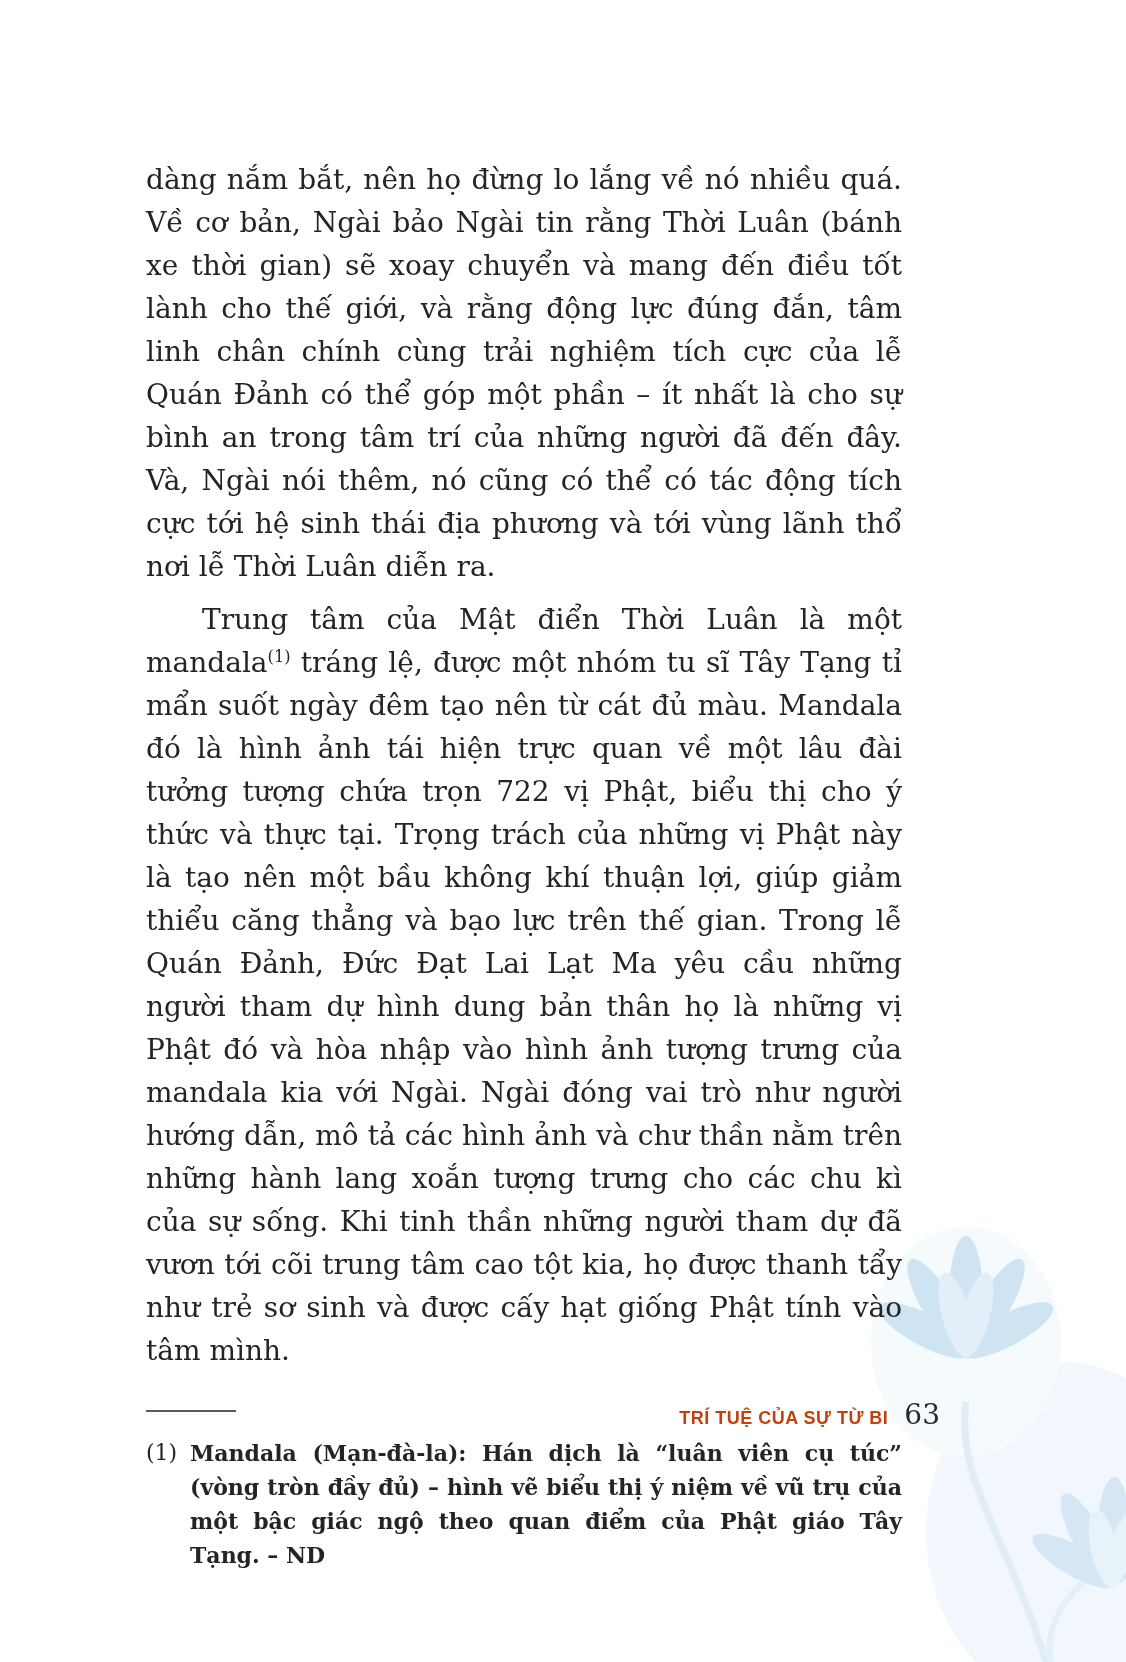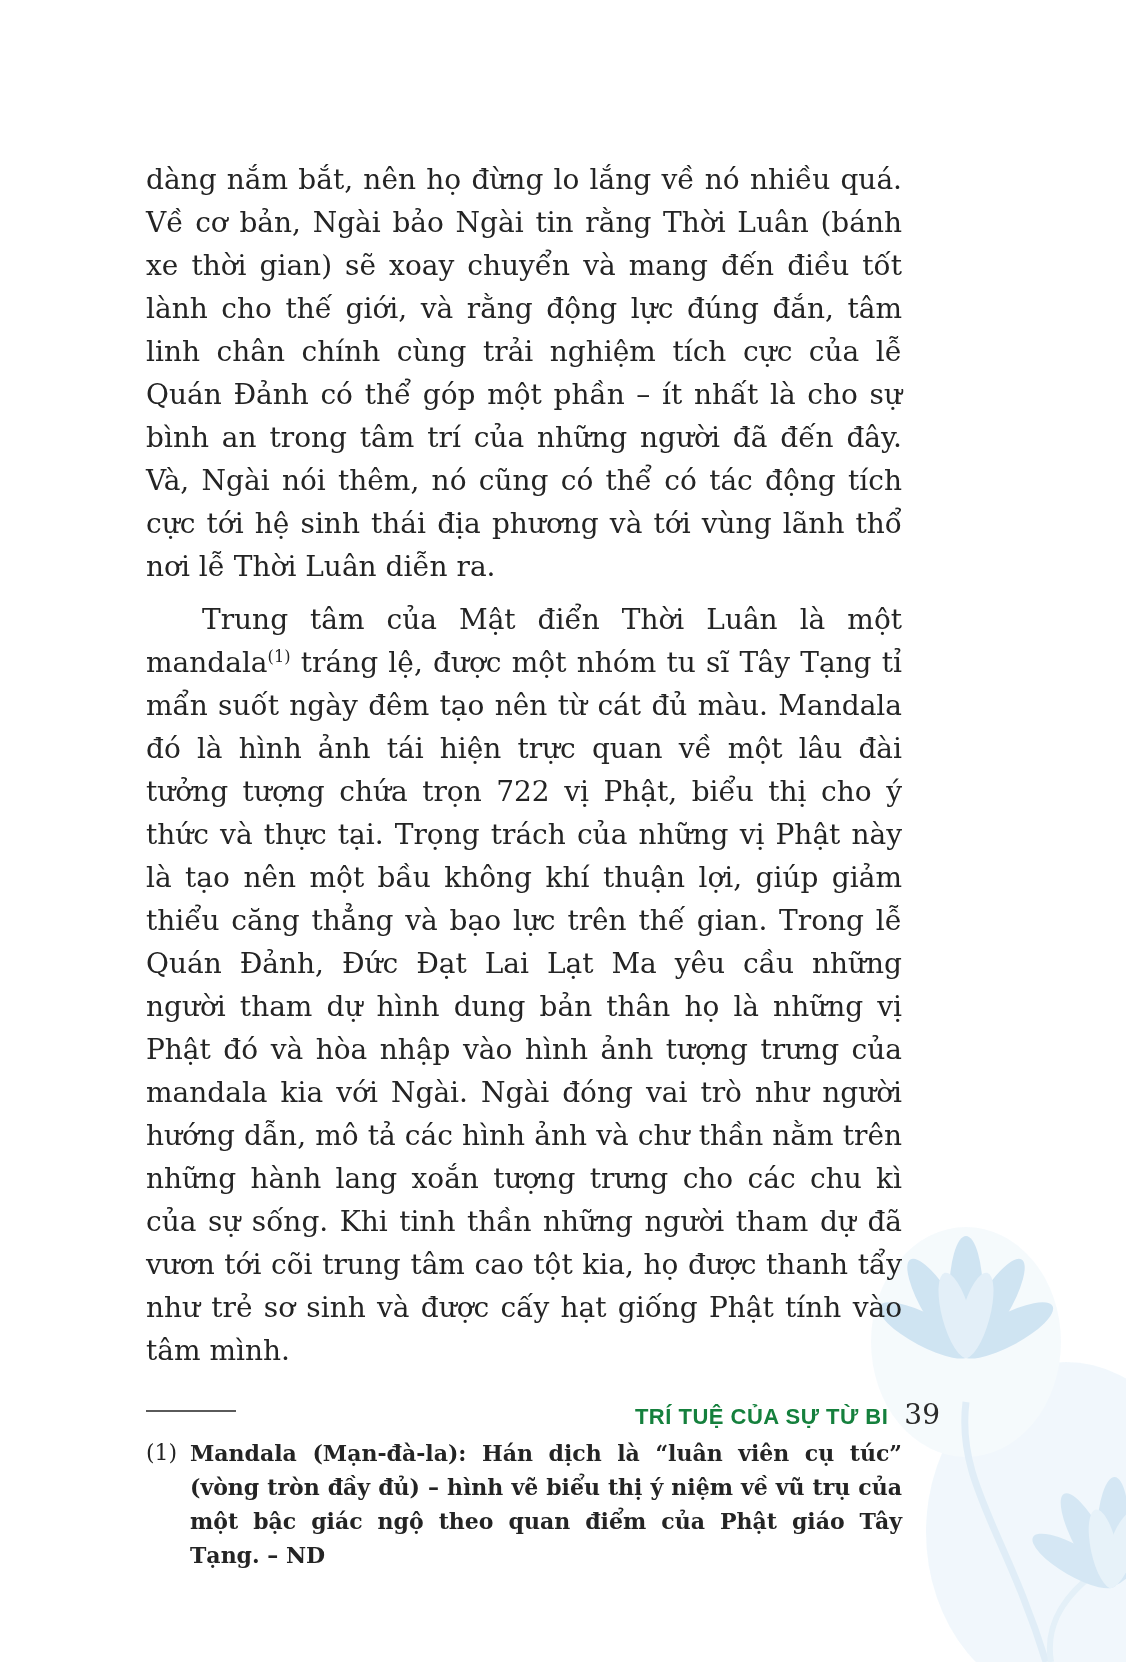--- a/index.html
+++ b/index.html
@@ -58,23 +58,23 @@
     top: 1398px;
     right: 186px;
     display: flex;
     align-items: baseline;
     gap: 16px;
     white-space: nowrap;
   }
   .book-title {
     font-family: "Liberation Sans", "DejaVu Sans", sans-serif;
     font-weight: bold;
-    font-size: 22px;
+    font-size: 18px;
     letter-spacing: 0.5px;
-    color: #15803d;
+    color: #c2410c;
   }
   .page-number {
     font-family: "DejaVu Serif", serif;
     font-size: 28px;
     color: #2a2a2a;
   }
   .watermark {
     position: absolute;
     right: 0;
     bottom: 0;
@@ -132,16 +132,16 @@
 
     <div class="footnote">
       <span class="fn-label">(1)</span>
       <span class="fn-text">Mandala (Mạn-đà-la): Hán dịch là “luân viên cụ túc” (vòng tròn đầy đủ) – hình vẽ biểu thị ý niệm về vũ trụ của một bậc giác ngộ theo quan điểm của Phật giáo Tây Tạng. – ND</span>
     </div>
 
   </div>
 
   <div class="footer">
     <span class="book-title">TRÍ TUỆ CỦA SỰ TỪ BI</span>
-    <span class="page-number">39</span>
+    <span class="page-number">63</span>
   </div>
 
 </div>
 
 </body></html>

